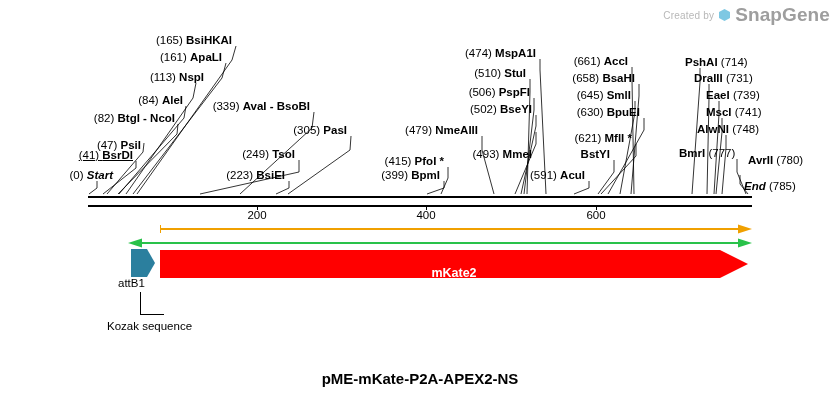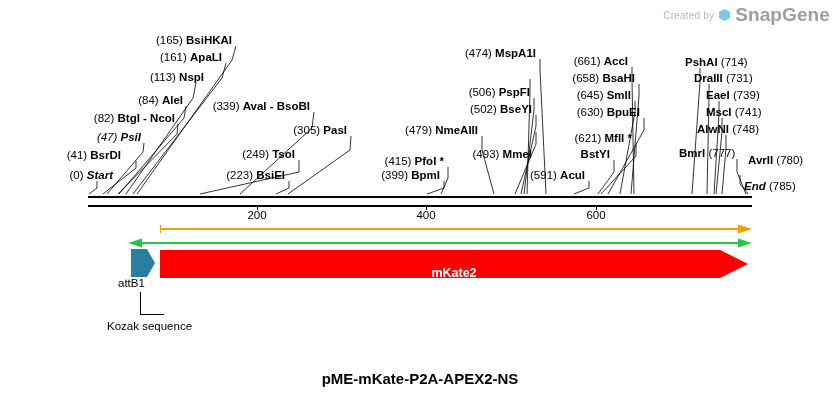--- a/index.html
+++ b/index.html
@@ -76,25 +76,25 @@
     <span class="nm">NspI</span>
   </div>
   <div class="lab r" style="left:20px;top:94px;width:163px;">
     <span class="pos">(84)</span>
     <span class="nm">AleI</span>
   </div>
   <div class="lab r" style="left:20px;top:112px;width:155px;">
     <span class="pos">(82)</span>
     <span class="nm">BtgI - NcoI</span>
   </div>
-  <div class="lab r" style="left:20px;top:131px;width:121px;font-style:italic;">
+  <div class="lab r" style="left:20px;top:139px;width:121px;">
     <span class="pos">(47)</span>
     <span class="nm">PsiI</span>
   </div>
-  <div class="lab r" style="left:8px;top:149px;width:113px;">
+  <div class="lab r" style="left:20px;top:149px;width:113px;text-decoration:underline;">
     <span class="pos">(41)</span>
     <span class="nm">BsrDI</span>
   </div>
   <div class="lab r" style="left:20px;top:169px;width:93px;">
     <span class="pos">(0)</span>
     <span class="nm" style="font-style:italic;">Start</span>
   </div>
 
   <div class="lab r" style="left:150px;top:100px;width:160px;">
     <span class="pos">(339)</span>
@@ -122,20 +122,24 @@
     <span class="nm">PfoI *</span>
   </div>
   <div class="lab r" style="left:310px;top:169px;width:130px;">
     <span class="pos">(399)</span>
     <span class="nm">BpmI</span>
   </div>
 
   <div class="lab r" style="left:380px;top:47px;width:156px;">
     <span class="pos">(474)</span>
     <span class="nm">MspA1I</span>
+  </div>
+  <div class="lab r" style="left:380px;top:67px;width:146px;">
+    <span class="pos">(510)</span>
+    <span class="nm">StuI</span>
   </div>
   <div class="lab r" style="left:380px;top:86px;width:150px;">
     <span class="pos">(506)</span>
     <span class="nm">PspFI</span>
   </div>
   <div class="lab r" style="left:380px;top:103px;width:152px;">
     <span class="pos">(502)</span>
     <span class="nm">BseYI</span>
   </div>
   <div class="lab r" style="left:380px;top:120px;width:152px;margin-top:28px;">

